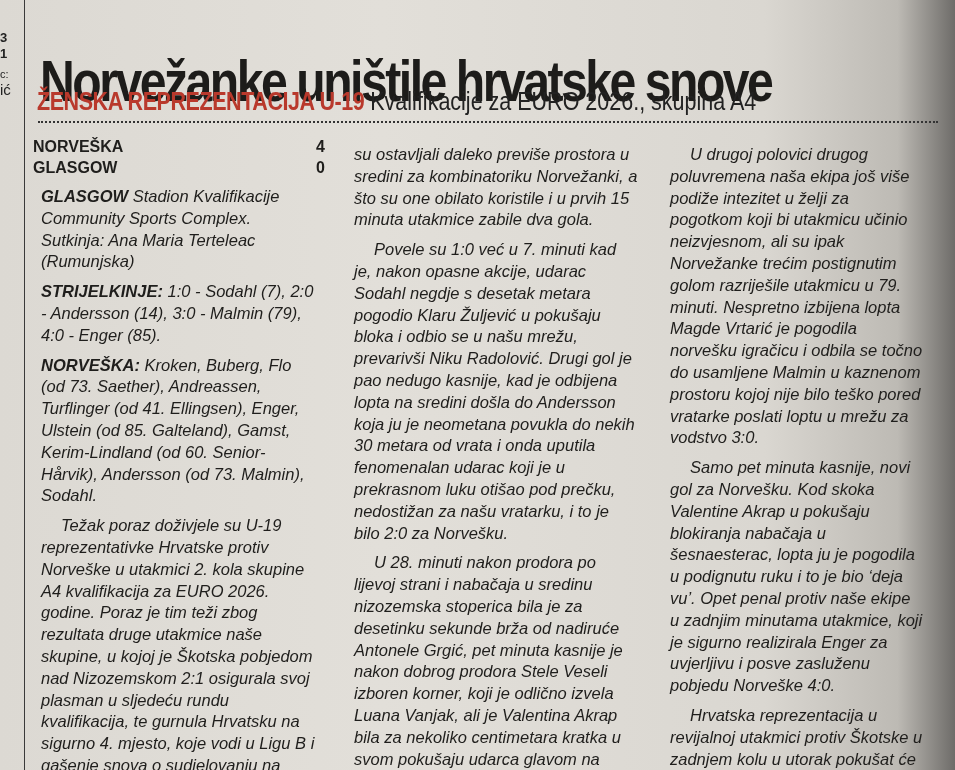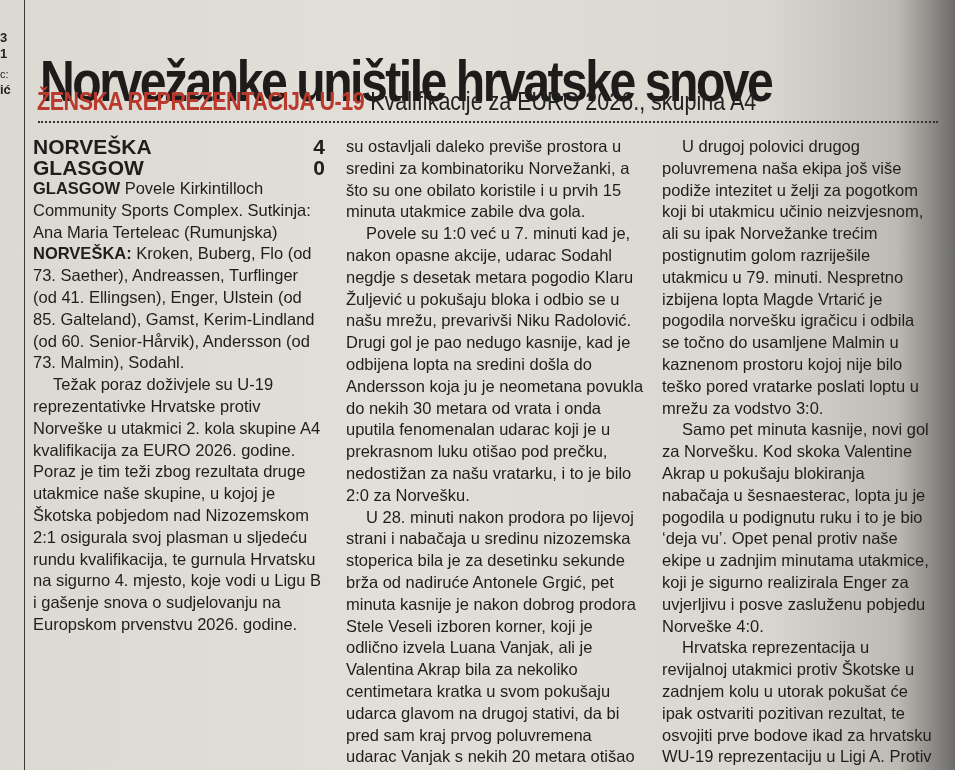--- a/index.html
+++ b/index.html
@@ -38,39 +38,39 @@
   .kicker .red { color:#b9392c; font-weight:bold; letter-spacing:-0.5px; }
   .kicker .grey { color:#222; }
   .dotted {
     position:absolute; left:38px; top:121px; width:900px; height:0;
     border-top:2px dotted #333;
   }
   .col {
     position:absolute; top:136px;
     font-size:16.5px; line-height:21.8px; color:#1f1e1c;
   }
-  .col p { margin:0; text-indent:20px; }
+  .col p { margin:8px; text-indent:20px;font-style:italic; }
   .col p.noind { text-indent:0; }
   .c1 { left:33px; width:292px; }
   .c2 { left:346px; width:300px; }
   .c3 { left:662px; width:270px; }
-  .score-row { display:flex; justify-content:space-between; font-weight:bold; font-size:21px; line-height:21px; }
+  .score-row { display:flex; justify-content:space-between; font-weight:bold; font-size:16px; line-height:21px; }
   .b { font-weight:bold; }
 </style>
 </head>
 <body>
 
 <div class="page">
 
   <div class="edge-strip">
     <span class="red"></span>
     <span class="l" style="margin-top:12px">3</span>
     <span class="l">1</span>
     <span class="l" style="font-weight:normal;font-size:11px;margin-top:4px">c:</span>
-    <span class="l" style="font-weight:bold;font-size:13px">ić</span>
+    <span class="l" style="font-weight:normal;font-size:15px">ić</span>
   </div>
   <div class="col-rule"></div>
 
   <h1 class="headline">Norvežanke uništile hrvatske snove</h1>
 
   <div class="kicker">
     <span class="red">ŽENSKA REPREZENTACIJA U-19</span>
     <span class="grey">Kvalifikacije za EURO 2026., skupina A4</span>
   </div>
   <div class="dotted"></div>
@@ -79,21 +79,25 @@
     <div class="score-row">
       <span>NORVEŠKA</span>
       <span>4</span>
     </div>
     <div class="score-row">
       <span>GLASGOW</span>
       <span>0</span>
     </div>
     <p class="noind">
       <span class="b">GLASGOW</span>
-      <span>Povele Kirkintilloch Community Sports Complex. Sutkinja: Ana Maria Terteleac (Rumunjska)</span>
+      <span>Stadion Kvalifikacije Community Sports Complex. Sutkinja: Ana Maria Terteleac (Rumunjska)</span>
+    </p>
+    <p class="noind">
+      <span class="b">STRIJELKINJE:</span>
+      <span>1:0 - Sodahl (7), 2:0 - Andersson (14), 3:0 - Malmin (79), 4:0 - Enger (85).</span>
     </p>
     <p class="noind">
       <span class="b">NORVEŠKA:</span>
       <span>Kroken, Buberg, Flo (od 73. Saether), Andreassen, Turflinger (od 41. Ellingsen), Enger, Ulstein (od 85. Galteland), Gamst, Kerim-Lindland (od 60. Senior-Hårvik), Andersson (od 73. Malmin), Sodahl.</span>
     </p>
     <p>Težak poraz doživjele su U-19 reprezentativke Hrvatske protiv Norveške u utakmici 2. kola skupine A4 kvalifikacija za EURO 2026. godine. Poraz je tim teži zbog rezultata druge utakmice naše skupine, u kojoj je Škotska pobjedom nad Nizozemskom 2:1 osigurala svoj plasman u sljedeću rundu kvalifikacija, te gurnula Hrvatsku na sigurno 4. mjesto, koje vodi u Ligu B i gašenje snova o sudjelovanju na Europskom prvenstvu 2026. godine.</p>
 
   </div>
 
   <div class="col c2">

